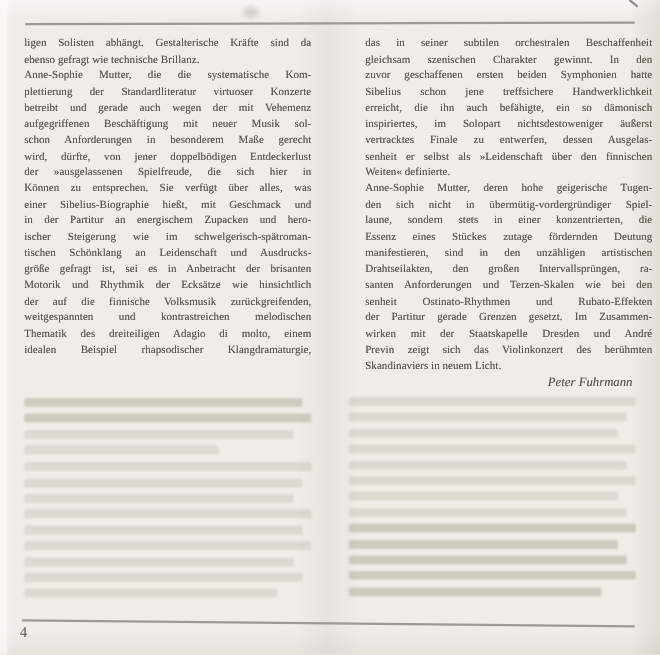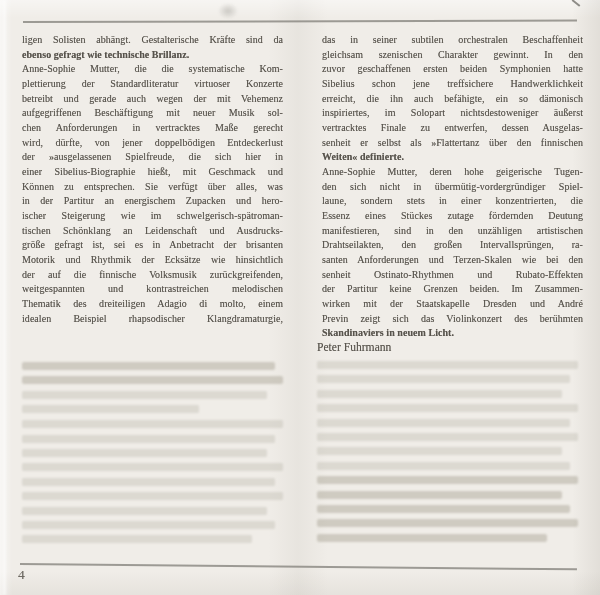--- a/index.html
+++ b/index.html
@@ -14,26 +14,26 @@
       linear-gradient(90deg, rgba(0,0,0,0) 268px, rgba(95,88,76,.06) 298px, rgba(0,0,0,0) 328px),
       var(--bg,#f0ede8);
   }
   .rule{position:absolute;height:2px;background:var(--rule,#8d8b85);opacity:.85;}
   .rule.top{left:23px;width:554px;top:21px;transform:rotate(-0.15deg);transform-origin:left center;}
   .rule.bottom{left:20px;width:557px;top:563px;transform:rotate(0.55deg);transform-origin:left center;}
   .col{position:absolute;top:33px;width:261px;color:var(--text,#57534c);
        font-size:10px;letter-spacing:.05px;
        text-shadow:0 0 .6px rgba(87,83,76,.55);}
   .col.left{left:22px;}
-  .col.right{left:322px;}
+  .col.right{left:332px;}
   .line{height:14.68px;line-height:14.68px;overflow:hidden;
         text-align:justify;text-align-last:justify;white-space:nowrap;}
-  .line.para-end{text-align-last:left;font-weight:bold;}
+  .line.para-end{text-align-last:left;}
   .author{position:absolute;left:317px;top:340px;width:258px;height:15px;
-        text-align:left;font-size:11.6px;line-height:15px;
+        text-align:right;font-style:italic;font-size:11.6px;line-height:15px;
         color:var(--text,#57534c);text-shadow:0 0 .6px rgba(87,83,76,.5);}
   .pageno{position:absolute;left:18px;top:567px;font-size:13.5px;color:#6e6a63;
         text-shadow:0 0 .5px rgba(110,106,99,.5);}
   .bleed{position:absolute;width:261px;}
   .bleed.left-b{left:22px;top:362px;}
   .bleed.right-b{left:317px;top:361px;}
   .bleed i{display:block;height:8px;margin-bottom:6.4px;border-radius:2px;
         background:var(--bleed-c,rgba(170,165,150,.28));filter:blur(.8px);}
   .bleed i.dk{background:rgba(152,146,128,.38);}
   .bleed i.w1{width:100%}.bleed i.w2{width:97%}.bleed i.w3{width:88%}
@@ -57,56 +57,56 @@
   <div class="corner-mark"></div>
 
   <div class="col left">
 
   <div class="line">ligen Solisten abhängt. Gestalterische Kräfte sind da</div>
       <div class="line para-end">ebenso gefragt wie technische Brillanz.</div>
       <div class="line">Anne-Sophie Mutter, die die systematische Kom-</div>
       <div class="line">plettierung der Standardliteratur virtuoser Konzerte</div>
       <div class="line">betreibt und gerade auch wegen der mit Vehemenz</div>
       <div class="line">aufgegriffenen Beschäftigung mit neuer Musik sol-</div>
-      <div class="line">chen Anforderungen in vertracktes Maße gerecht</div>
+      <div class="line">schon Anforderungen in besonderem Maße gerecht</div>
       <div class="line">wird, dürfte, von jener doppelbödigen Entdeckerlust</div>
       <div class="line">der »ausgelassenen Spielfreude, die sich hier in</div>
+      <div class="line">Können zu entsprechen. Sie verfügt über alles, was</div>
       <div class="line">einer Sibelius-Biographie hießt, mit Geschmack und</div>
-      <div class="line">Können zu entsprechen. Sie verfügt über alles, was</div>
       <div class="line">in der Partitur an energischem Zupacken und hero-</div>
       <div class="line">ischer Steigerung wie im schwelgerisch-spätroman-</div>
       <div class="line">tischen Schönklang an Leidenschaft und Ausdrucks-</div>
       <div class="line">größe gefragt ist, sei es in Anbetracht der brisanten</div>
       <div class="line">Motorik und Rhythmik der Ecksätze wie hinsichtlich</div>
       <div class="line">der auf die finnische Volksmusik zurückgreifenden,</div>
       <div class="line">weitgespannten und kontrastreichen melodischen</div>
       <div class="line">Thematik des dreiteiligen Adagio di molto, einem</div>
       <div class="line">idealen Beispiel rhapsodischer Klangdramaturgie,</div>
     </div>
 
   <div class="col right">
 
   <div class="line">das in seiner subtilen orchestralen Beschaffenheit</div>
       <div class="line">gleichsam szenischen Charakter gewinnt. In den</div>
       <div class="line">zuvor geschaffenen ersten beiden Symphonien hatte</div>
       <div class="line">Sibelius schon jene treffsichere Handwerklichkeit</div>
       <div class="line">erreicht, die ihn auch befähigte, ein so dämonisch</div>
       <div class="line">inspiriertes, im Solopart nichtsdestoweniger äußerst</div>
       <div class="line">vertracktes Finale zu entwerfen, dessen Ausgelas-</div>
-      <div class="line">senheit er selbst als »Flattertanz über den finnischen</div>
+      <div class="line">senheit er selbst als »Leidenschaft über den finnischen</div>
       <div class="line para-end">Weiten« definierte.</div>
       <div class="line">Anne-Sophie Mutter, deren hohe geigerische Tugen-</div>
       <div class="line">den sich nicht in übermütig-vordergründiger Spiel-</div>
       <div class="line">laune, sondern stets in einer konzentrierten, die</div>
       <div class="line">Essenz eines Stückes zutage fördernden Deutung</div>
       <div class="line">manifestieren, sind in den unzähligen artistischen</div>
       <div class="line">Drahtseilakten, den großen Intervallsprüngen, ra-</div>
       <div class="line">santen Anforderungen und Terzen-Skalen wie bei den</div>
       <div class="line">senheit Ostinato-Rhythmen und Rubato-Effekten</div>
-      <div class="line">der Partitur keine Grenzen beiden. Im Zusammen-</div>
+      <div class="line">der Partitur gerade Grenzen gesetzt. Im Zusammen-</div>
       <div class="line">wirken mit der Staatskapelle Dresden und André</div>
       <div class="line">Previn zeigt sich das Violinkonzert des berühmten</div>
       <div class="line para-end">Skandinaviers in neuem Licht.</div>
     </div>
 
   <div class="author">Peter Fuhrmann</div>
 
   <div class="bleed left-b">
     <i class="w2 dk"></i>
       <i class="w1 dk"></i>

